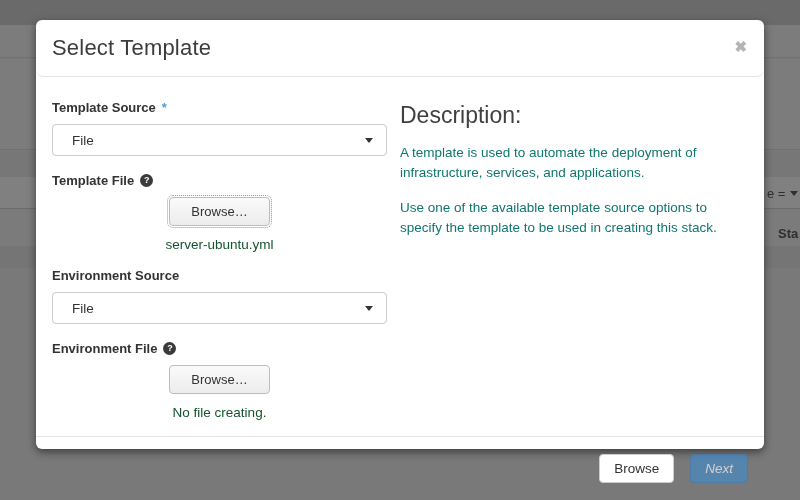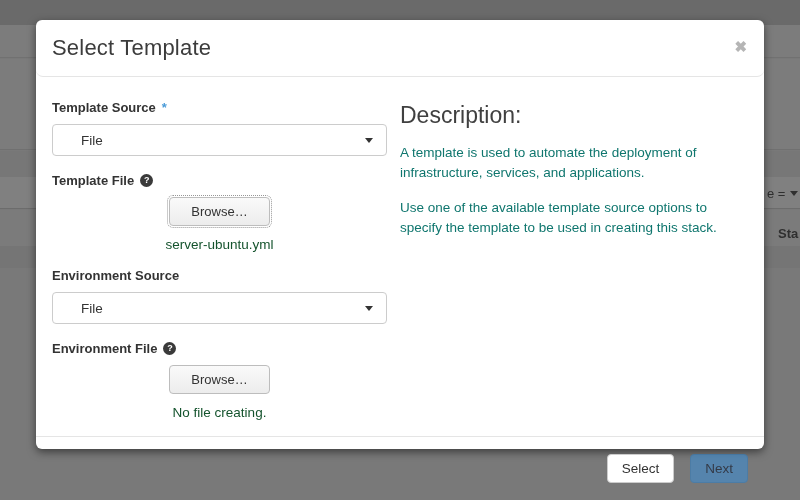--- a/index.html
+++ b/index.html
@@ -38,42 +38,42 @@
   .col-desc { flex:1 1 auto; padding-top:2px; }
 
   .field-label { font-size:13px; font-weight:bold; color:#333;
     display:flex; align-items:center; gap:6px; margin-bottom:9px; }
   .req { color:#4a9bd8; font-weight:bold; }
   .help-icon { width:13px; height:13px; border-radius:50%; background:#3a3a3a;
     color:#fff; font-size:9px; font-weight:bold; display:inline-flex;
     align-items:center; justify-content:center; line-height:1; }
 
   .select { position:relative; height:32px; border:1px solid #ccc; border-radius:4px;
-    background:#fff; display:flex; align-items:center; padding:0 28px;
+    background:#fff; display:flex; align-items:center; padding:0 19px;
     font-size:13.5px; color:#333; margin-bottom:17px; cursor:pointer; }
   .select .caret { position:absolute; right:13px; top:13px; width:0; height:0;
     border-left:4px solid transparent; border-right:4px solid transparent;
     border-top:5px solid #333; }
 
   .file-row { display:flex; align-items:center; gap:11px; margin-bottom:16px;flex-direction:column; }
   .btn-browse { padding:6px 21px; font-size:13px; color:#333;
     background:linear-gradient(#fafafa,#ececec); border:1px solid #bdbdbd;
     border-radius:4px; cursor:pointer; font-family:inherit; }
   .btn-browse.focused { outline:1px dotted #979797; outline-offset:1px; }
   .file-name { font-size:13.5px; color:#14532d; }
 
   .desc-heading { font-size:23px; font-weight:500; color:#404040; margin:0 0 14px; }
   .desc-p { font-size:13.5px; color:#0f766e; line-height:1.5; margin:0 0 14px; max-width:345px; }
 
   .modal-footer { flex:0 0 63px; display:flex; align-items:center;
     justify-content:flex-end; gap:16px; padding:0 16px; }
   .btn { font-family:inherit; font-size:13.5px; border-radius:4px;
     padding:6px 14px; cursor:pointer; }
   .btn-cancel { background:#fff; border:1px solid #ccc; color:#333; }
-  .btn-next { background:#428bca; border:1px solid #357ebd; color:#0f172a; opacity:.65; }
+  .btn-next { background:#428bca; border:1px solid #357ebd; color:#ffffff; opacity:.65;font-style:italic; }
 </style>
 </head>
 <body>
 
 <div class="backdrop">
   <div class="bg-band bg-navbar"></div>
   <div class="bg-band bg-band2"></div>
   <div class="bg-band bg-band3"></div>
   <div class="bg-band bg-band4"></div>
   <div class="bg-band bg-filter"></div>
@@ -134,17 +134,17 @@
 
     <div class="col-desc">
       <h3 class="desc-heading">Description:</h3>
       <p class="desc-p">A template is used to automate the deployment of infrastructure, services, and applications.</p>
       <p class="desc-p">Use one of the available template source options to specify the template to be used in creating this stack.</p>
     </div>
 
   </div>
 
   <div class="modal-footer">
-    <button class="btn btn-cancel">Select</button>
+    <button class="btn btn-cancel">Browse</button>
     <button class="btn btn-next">Next</button>
   </div>
 
 </div>
 
 </body></html>

